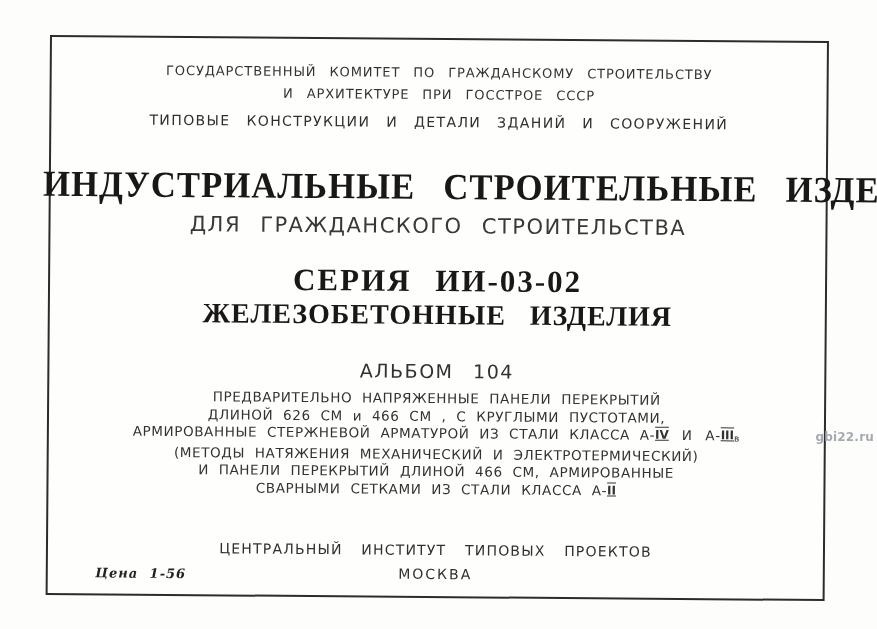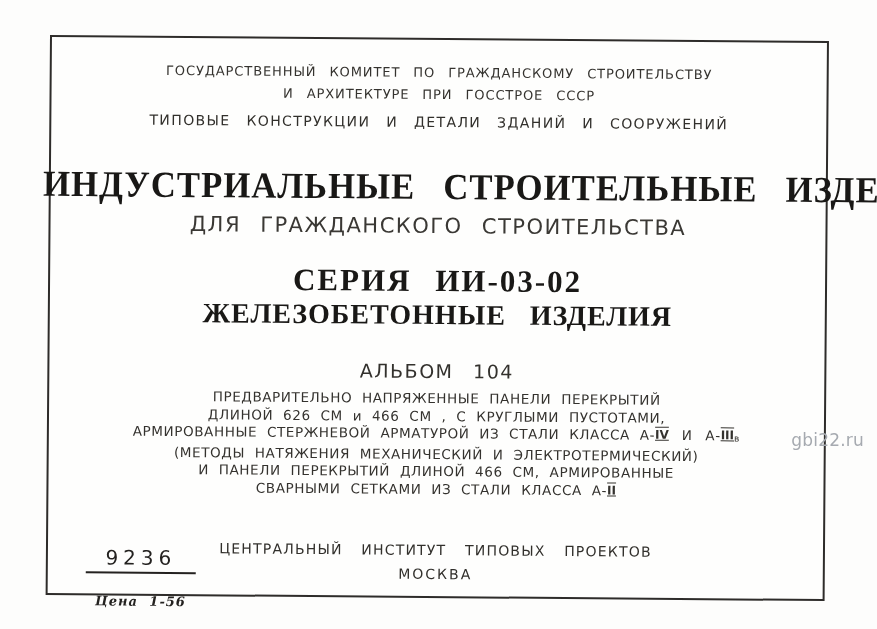--- a/index.html
+++ b/index.html
@@ -94,25 +94,26 @@
     font-weight: 700;
     font-size: 13px;
     letter-spacing: 1px;
     word-spacing: 6px;
     margin-top: 20px;
   }
 
   
   .watermark {
     position: absolute;
-    right: 13px;
+    right: 3px;
     top: 430px;
-    font-size: 17px;
+    font-size: 12px;
     color: #a6aab0;
     letter-spacing: .2px;
+    font-weight: bold;
   }
 </style>
 </head>
 <body>
 
 <div class="scan-page">
 
   <div class="page-frame">
 
     <div class="line committee-1">ГОСУДАРСТВЕННЫЙ  КОМИТЕТ  ПО  ГРАЖДАНСКОМУ  СТРОИТЕЛЬСТВУ</div>
@@ -141,21 +142,20 @@
       <div class="dline">
         <span>СВАРНЫМИ  СЕТКАМИ  ИЗ  СТАЛИ  КЛАССА</span>
         <span class="steel-class"><span>А-</span><span class="roman-numeral">II</span></span>
       </div>
     </div>
 
     <div class="line institute">ЦЕНТРАЛЬНЫЙ  ИНСТИТУТ  ТИПОВЫХ  ПРОЕКТОВ</div>
     <div class="line city">МОСКВА</div>
 
     <div class="stamp">
-      <div class="stamp-number">9236</div>
       <div class="stamp-price">Цена 1-56</div>
     </div>
 
   </div>
 
   <div class="watermark">gbi22.ru</div>
 
 </div>
 
 </body></html>

